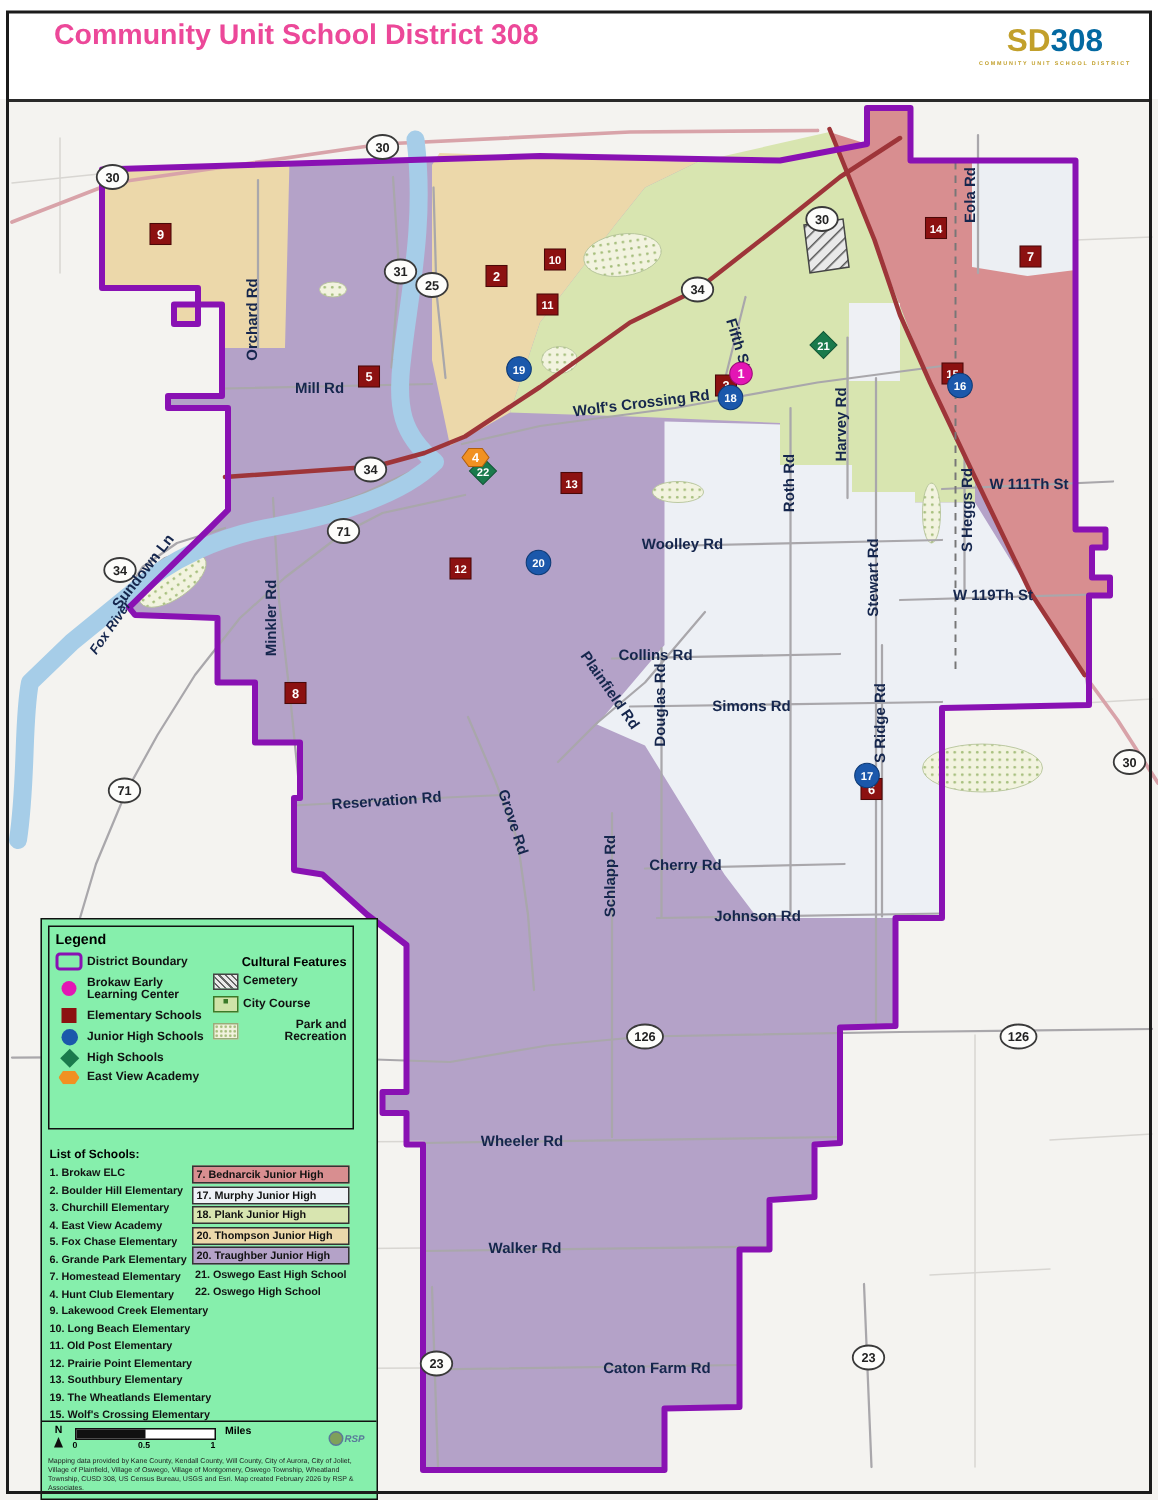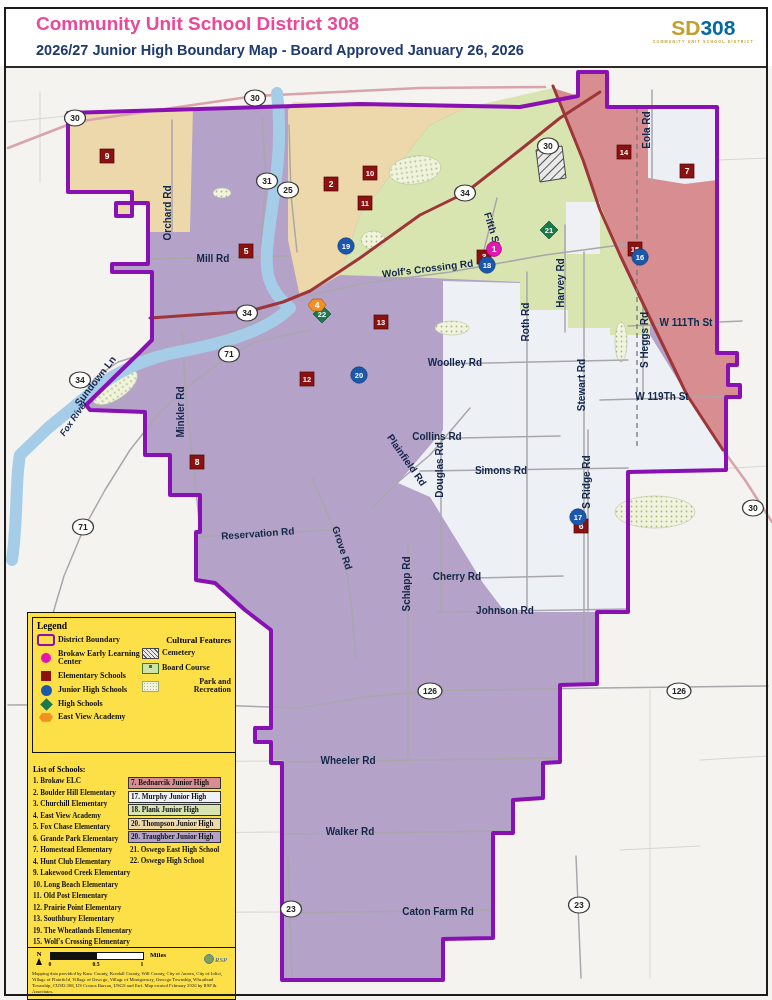--- a/index.html
+++ b/index.html
@@ -13,21 +13,21 @@
   .logo .big{font-size:21px;font-weight:bold;letter-spacing:0;}
   .logo .sd{color:#c2a02b;}
   .logo .num{color:#0369a1;}
   .logo .tagline{margin-top:3px;font-size:3.6px;letter-spacing:1.2px;color:#c2a02b;font-weight:bold;}
   
   #map-svg{position:absolute;left:0;top:66px;z-index:1;}
   .rl{font-family:"Liberation Sans",sans-serif;font-weight:bold;fill:#15264d;}
   .shield-t{font-family:"Liberation Sans",sans-serif;font-weight:bold;fill:#222;}
   .mk-t{font-family:"Liberation Sans",sans-serif;font-weight:bold;fill:#fff;}
   
-  .panel{position:absolute;left:27px;top:612px;width:207px;height:386px;background:#fde047;border:1.5px solid #111;z-index:30;font-family:Liberation Serif, serif;}
+  .panel{position:absolute;left:27px;top:612px;width:207px;height:386px;background:#86efac;border:1.5px solid #111;z-index:30;font-family:Liberation Sans, sans-serif;padding-left:16px;}
   .legendbox{position:absolute;left:4px;top:4px;width:194px;height:128px;border:1.5px solid #111;padding:3px 4px;}
   .legendbox h3{margin:0 0 3px 0;font-size:9.5px;}
   .lg-cols{display:flex;}
   .lg-col1{width:104px;}
   .lg-col2{flex:1;text-align:right;}
   .lg-item{display:flex;align-items:center;margin-bottom:4px;}
   .lg-item .txt{font-size:8px;font-weight:600;line-height:1.05;color:#111;}
   .lg-ic{width:18px;min-width:18px;display:flex;justify-content:center;margin-right:3px;}
   .ic-boundary{width:14px;height:8px;border:2.5px solid #8911b3;border-radius:3px;}
   .ic-brokaw{width:10px;height:10px;border-radius:50%;background:#e316b4;}
@@ -62,21 +62,20 @@
   .rsp .txt{font-size:6.5px;font-weight:bold;font-style:italic;color:#5a7a9a;}
 </style>
 </head>
 <body>
 
 <div class="page">
   <div class="frame"></div>
 
   <div class="header">
     <div class="title">Community Unit School District 308</div>
-    <div class="subtitle">2026/27 Junior High Boundary Map - Board Approved January 26, 2026</div>
     <div class="logo">
       <div class="big"><span class="sd">SD</span><span class="num">308</span></div>
       <div class="tagline">COMMUNITY UNIT SCHOOL DISTRICT</div>
     </div>
   </div>
 
   <svg id="map-svg" width="772" height="934" viewBox="0 66 772 934">
     <defs>
       <pattern id="dots" width="5" height="5" patternUnits="userSpaceOnUse">
         <rect width="5" height="5" fill="#f2f3df"></rect>
@@ -383,21 +382,21 @@
               <div class="lg-item">
                 <span class="lg-ic">
                   <span class="ic-cem"></span>
                 </span>
                 <span class="txt">Cemetery</span>
               </div>
               <div class="lg-item">
                 <span class="lg-ic">
                   <span class="ic-golf"></span>
                 </span>
-                <span class="txt">Board Course</span>
+                <span class="txt">City Course</span>
               </div>
               <div class="lg-item">
                 <span class="lg-ic">
                   <span class="ic-park"></span>
                 </span>
                 <span class="txt">Park and Recreation</span>
               </div>
             </div>
         </div>
       </div>

